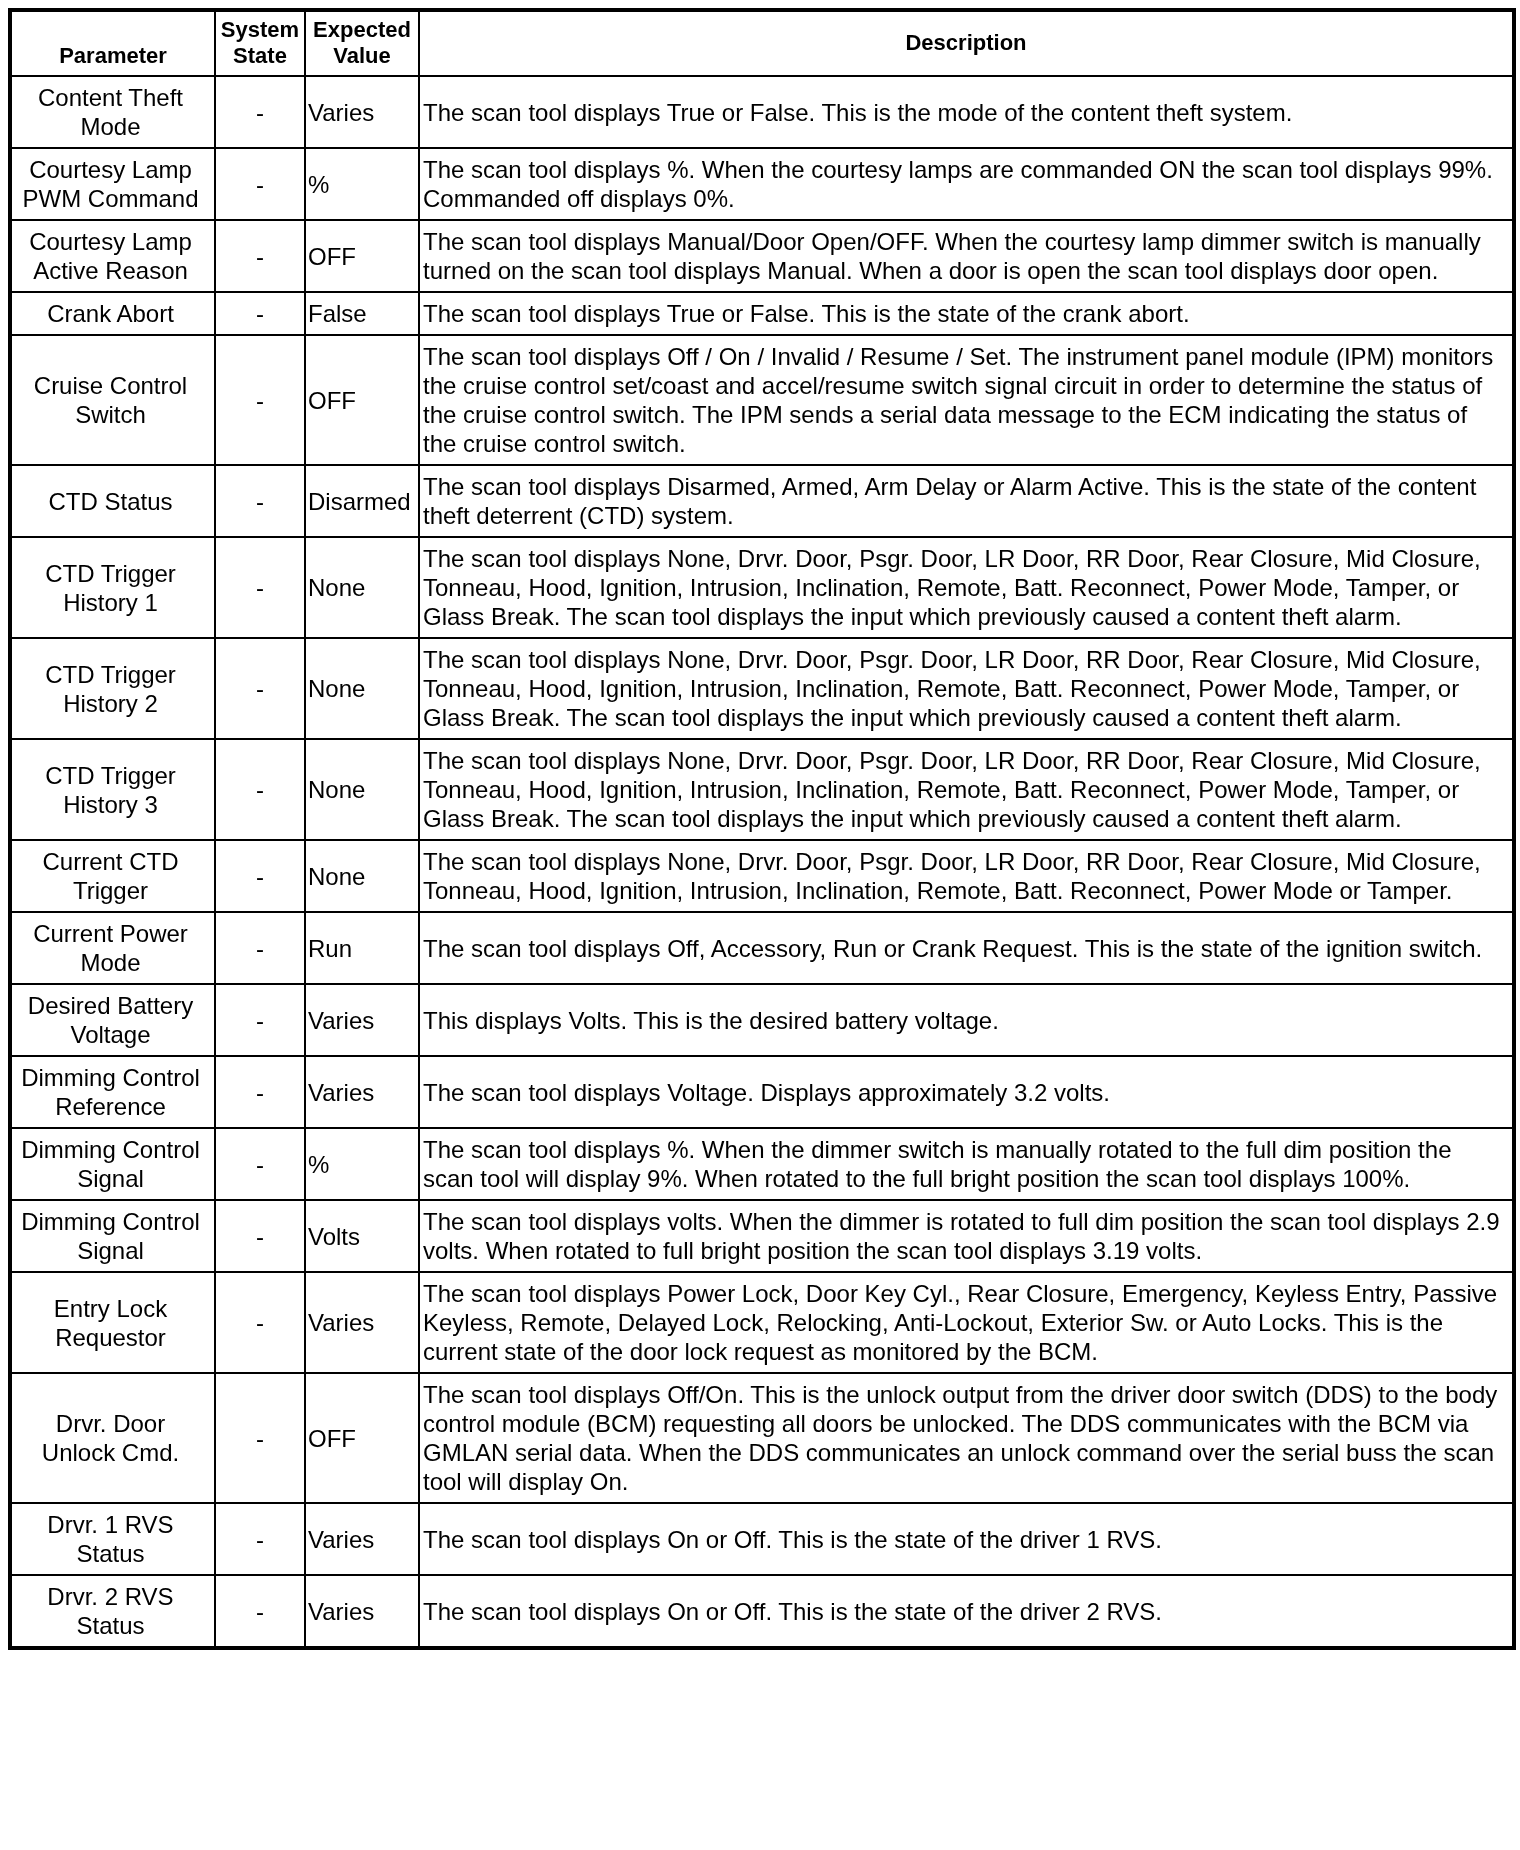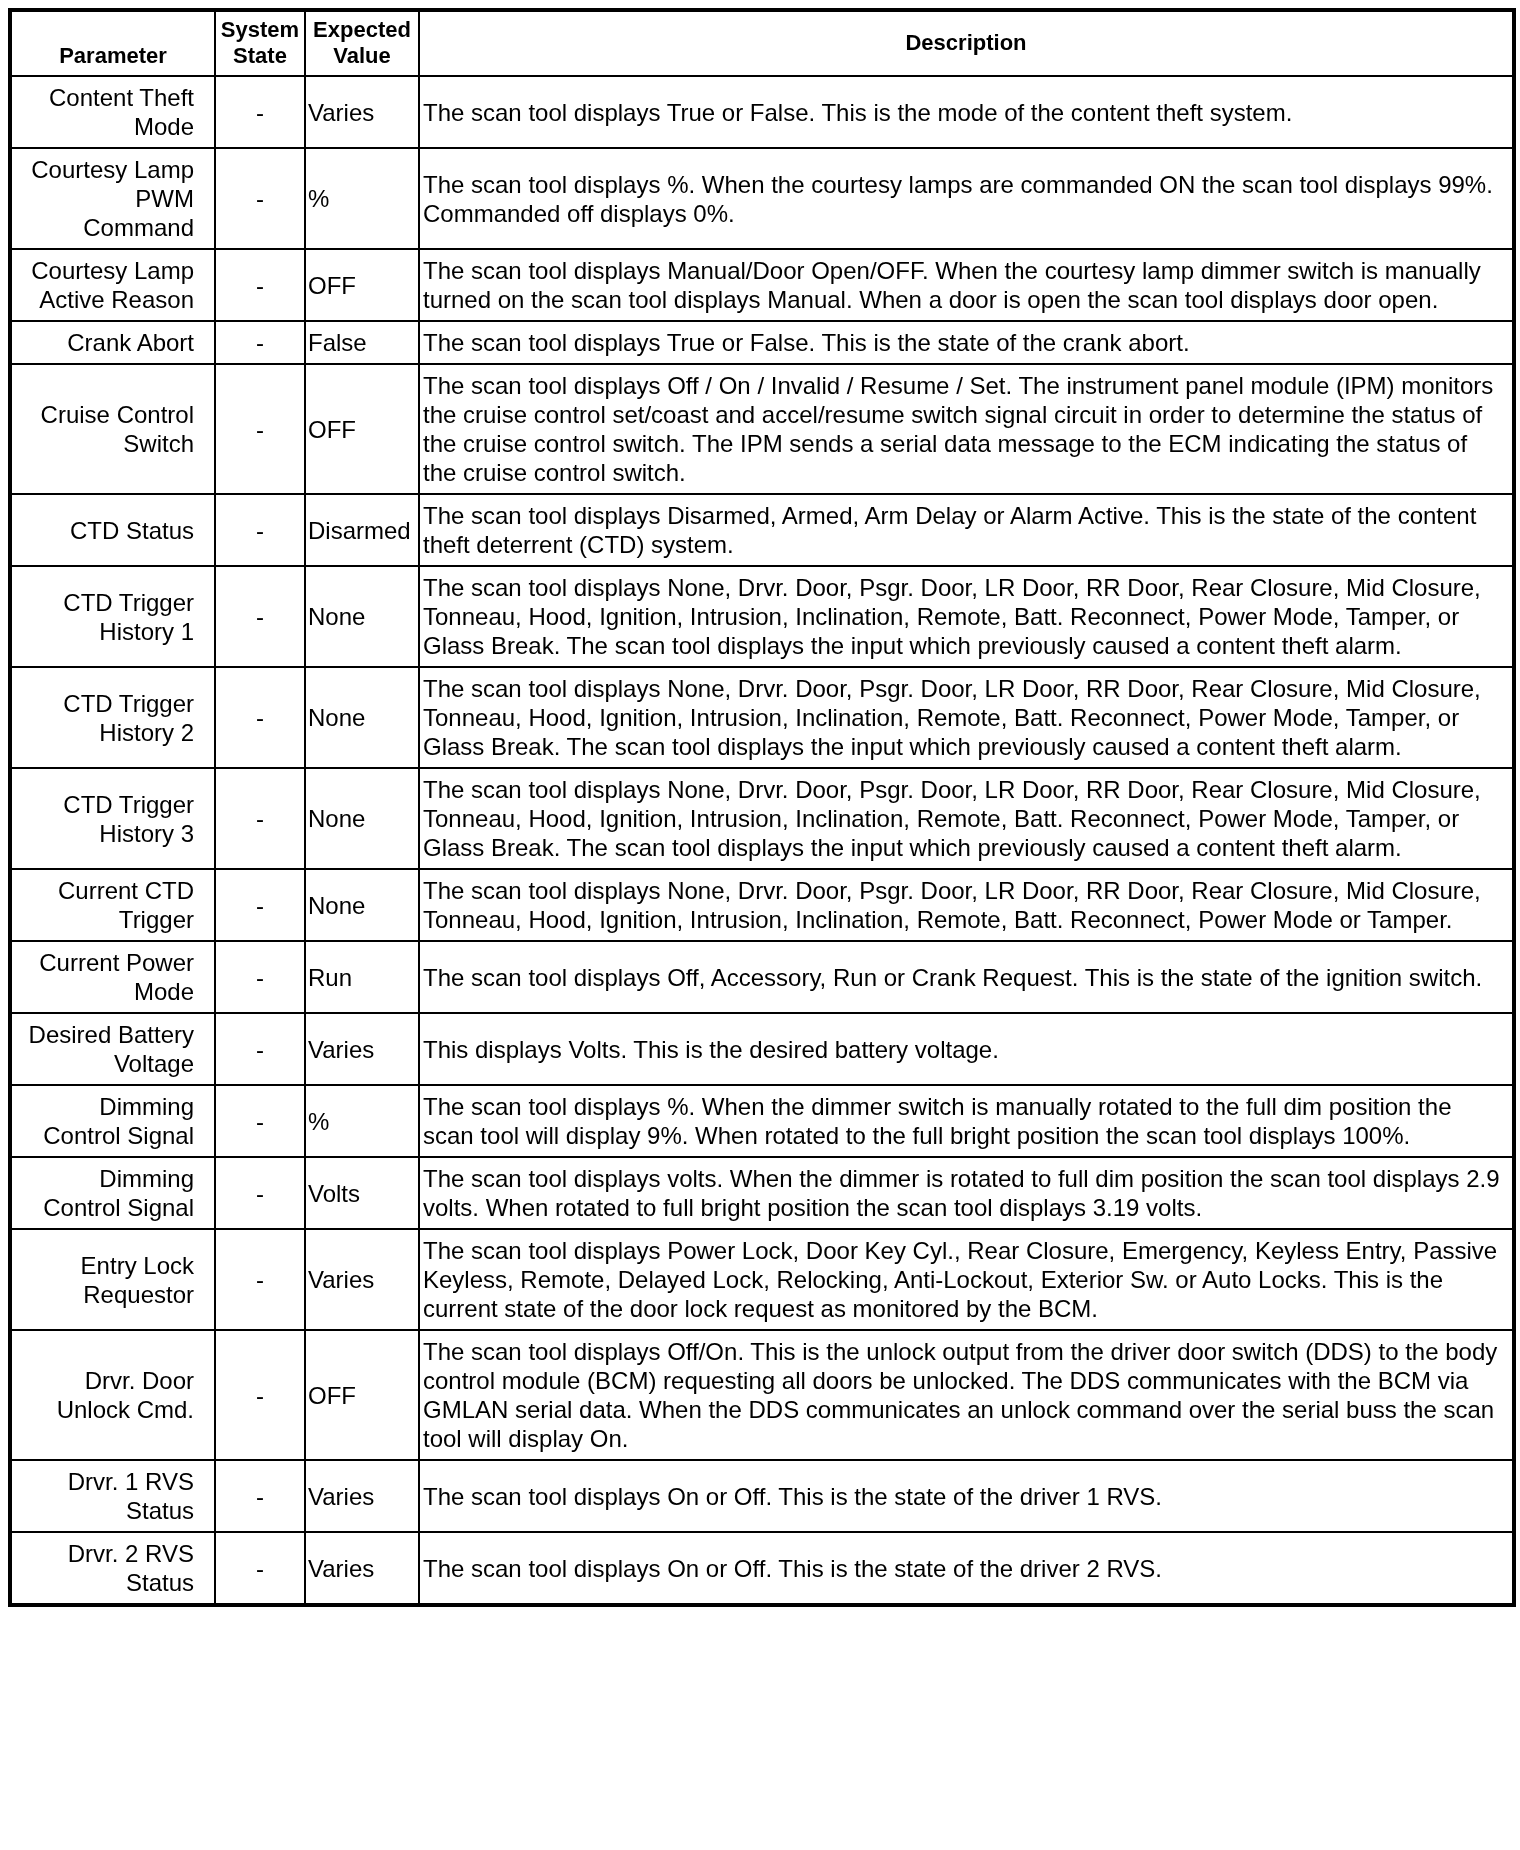--- a/index.html
+++ b/index.html
@@ -40,23 +40,23 @@
     vertical-align: middle;
   }
   .param-table td {
     font-size: 24px;
     line-height: 29px;
     padding: 6px 6px;
     vertical-align: middle;
     background: #ffffff;
   }
   td.c-param {
-    text-align: right;
+    text-align: center;
     padding-left: 8px;
-    padding-right: 20px;
+    padding-right: 13px;
   }
   td.c-state {
     text-align: center;
   }
   td.c-expected {
     padding-left: 2px;
     padding-right: 2px;
   }
   td.c-desc {
     text-align: left;
@@ -161,20 +161,26 @@
     <td class="c-desc">The scan tool displays Off, Accessory, Run or Crank Request. This is the state of the ignition switch.</td>
   </tr>
 
   <tr>
     <td class="c-param">Desired Battery Voltage</td>
     <td class="c-state">-</td>
     <td class="c-expected">Varies</td>
     <td class="c-desc">This displays Volts. This is the desired battery voltage.</td>
   </tr>
 
+  <tr>
+    <td class="c-param">Dimming Control Reference</td>
+    <td class="c-state">-</td>
+    <td class="c-expected">Varies</td>
+    <td class="c-desc">The scan tool displays Voltage. Displays approximately 3.2 volts.</td>
+  </tr>
 
   <tr>
     <td class="c-param">Dimming Control Signal</td>
     <td class="c-state">-</td>
     <td class="c-expected">%</td>
     <td class="c-desc">The scan tool displays %. When the dimmer switch is manually rotated to the full dim position the scan tool will display 9%. When rotated to the full bright position the scan tool displays 100%.</td>
   </tr>
 
   <tr>
     <td class="c-param">Dimming Control Signal</td>

